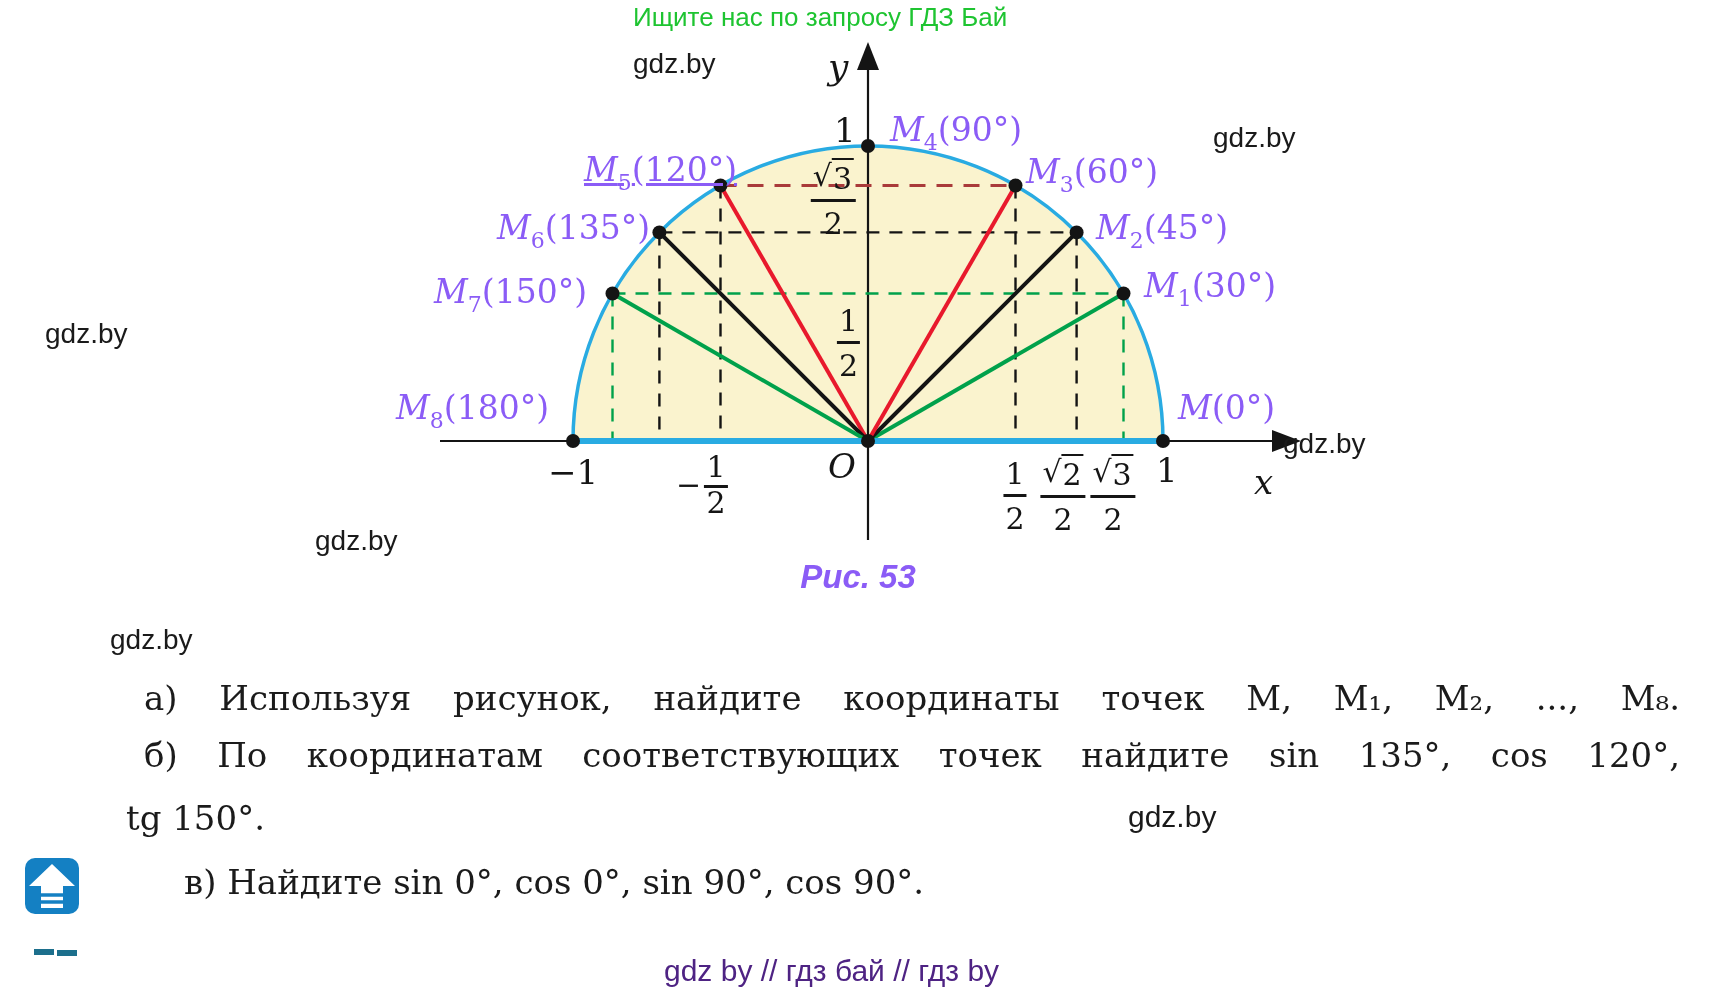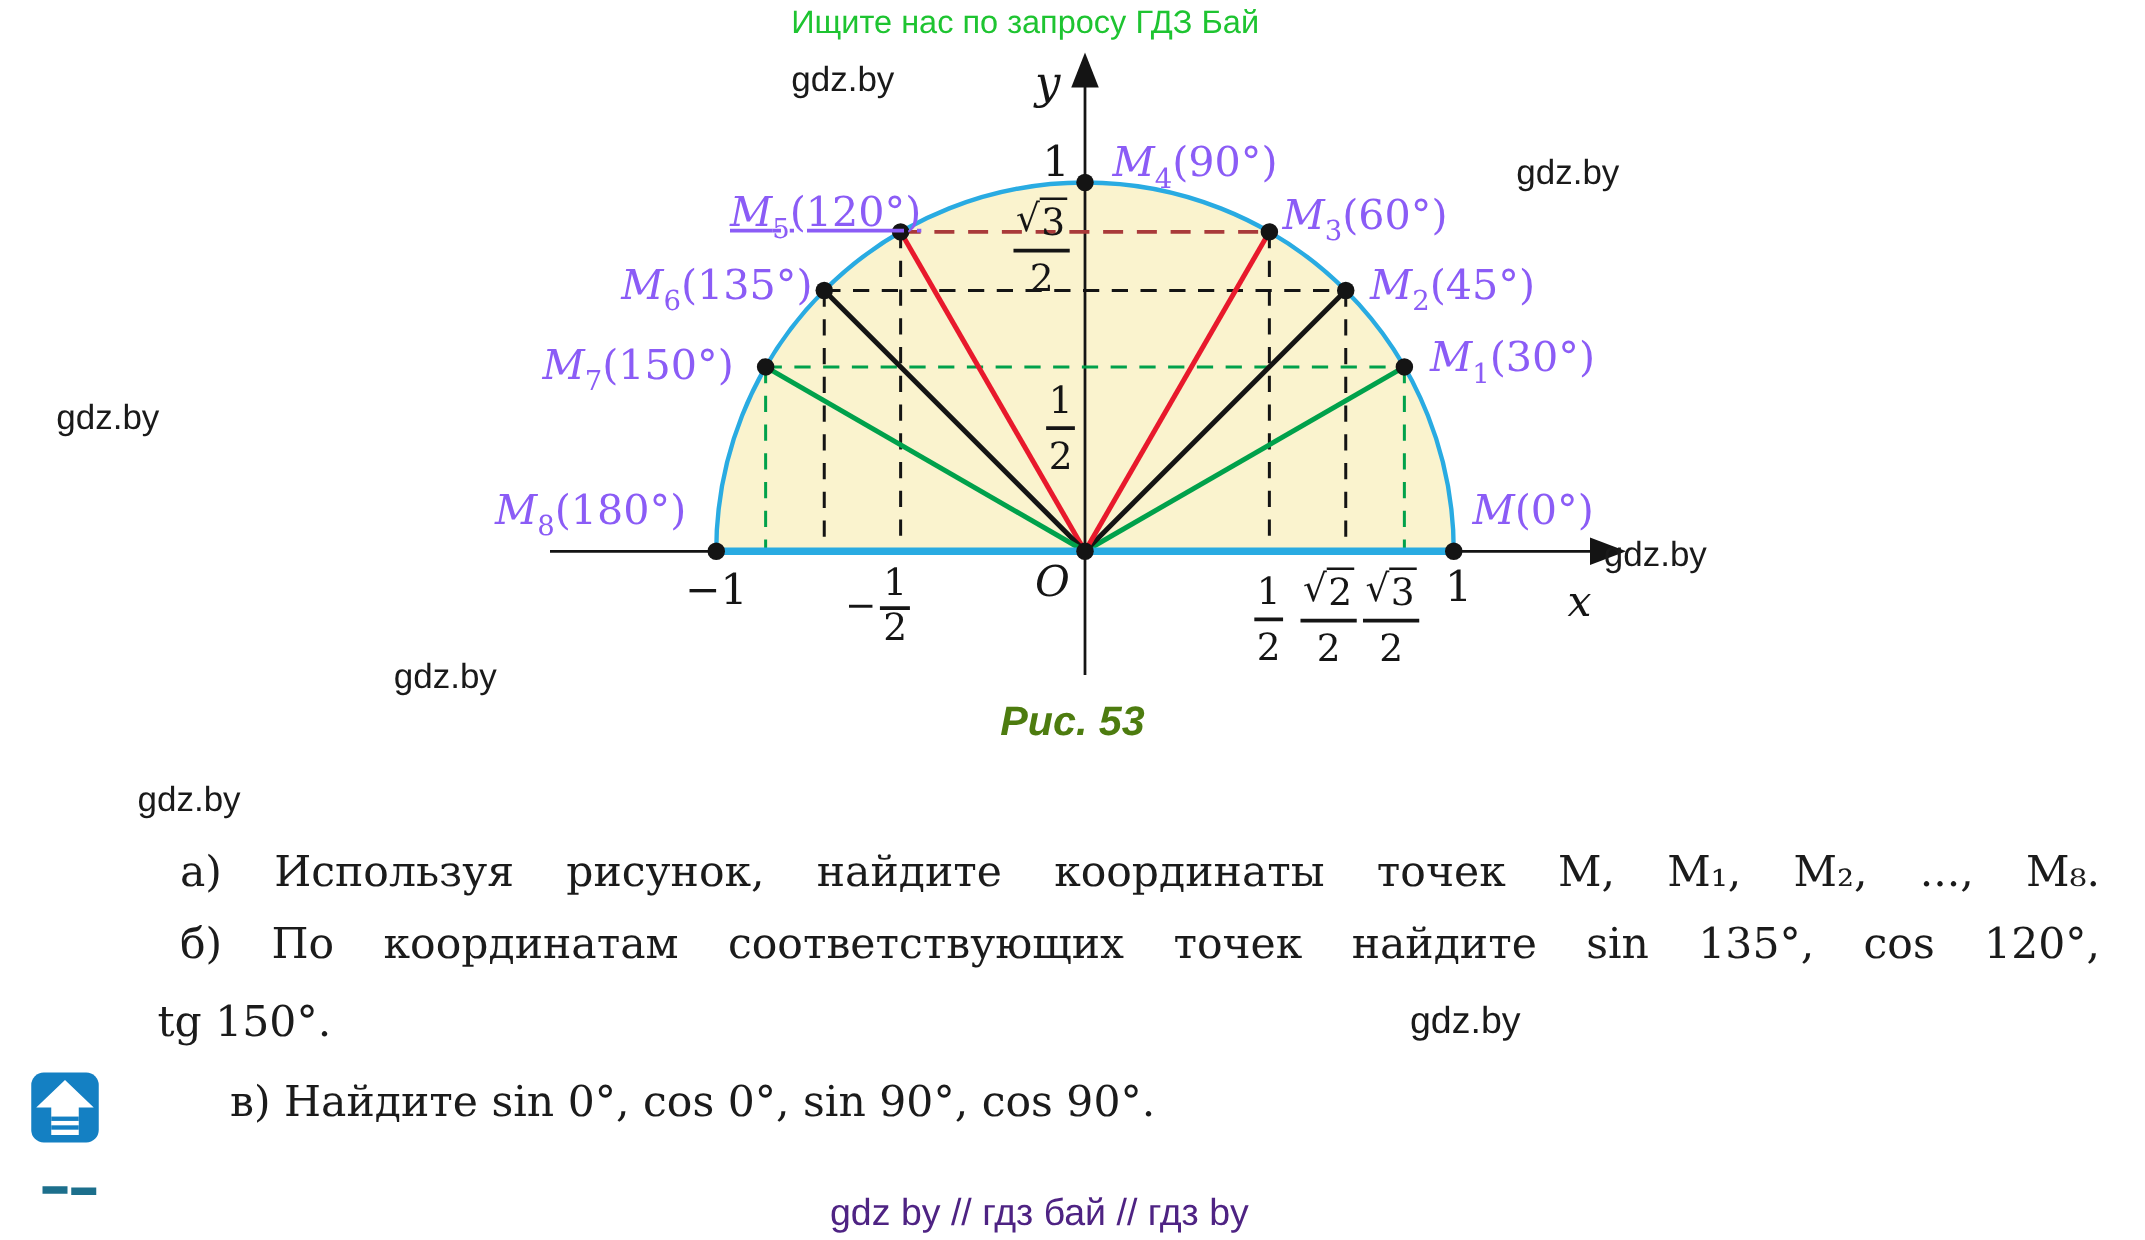--- a/index.html
+++ b/index.html
@@ -23,21 +23,21 @@
   .frac .top{display:flex;align-items:flex-start;padding:0 2px 3px 2px;}
   .frac .bar{align-self:stretch;height:2.5px;background:#151515;}
   .frac .bot{padding-top:4px;}
   .radicand{border-top:2.5px solid #151515;padding:1px 2px 0 1px;}
   .fracrow{position:absolute;display:flex;align-items:center;font:30px "DejaVu Serif",serif;
            color:#151515;z-index:3;}
   .fracrow .minus{margin-right:3px;}
   .fcol{display:flex;flex-direction:column;align-items:center;line-height:1;}
 
   .caption{position:absolute;left:858px;top:558px;transform:translateX(-50%);
-           font:600 italic 33px "Liberation Sans",sans-serif;color:#4d7c0f;white-space:nowrap;}
+           font:600 italic 33px "Liberation Sans",sans-serif;color:#8b5cf6;white-space:nowrap;}
 
   .task{position:absolute;font:34px "DejaVu Serif",serif;color:#1b1b1b;line-height:1.3;}
   .just{text-align:justify;text-align-last:justify;}
 
   .footer{position:absolute;left:664px;top:954px;font:30px "Liberation Sans",sans-serif;
           color:#4e2383;white-space:nowrap;}
 </style>
 </head>
 <body>
 

